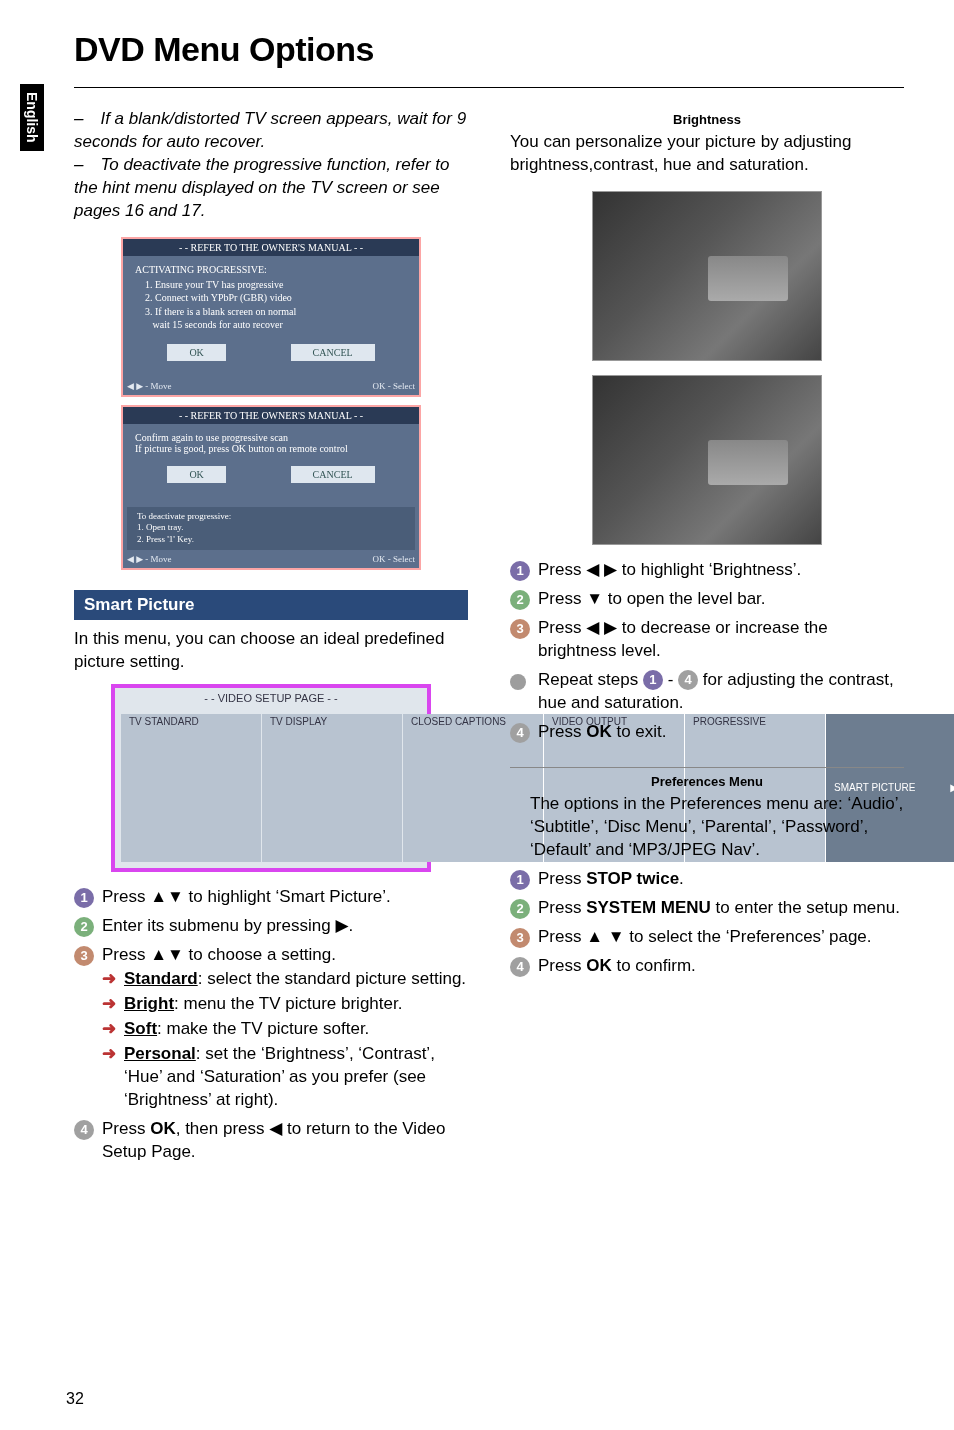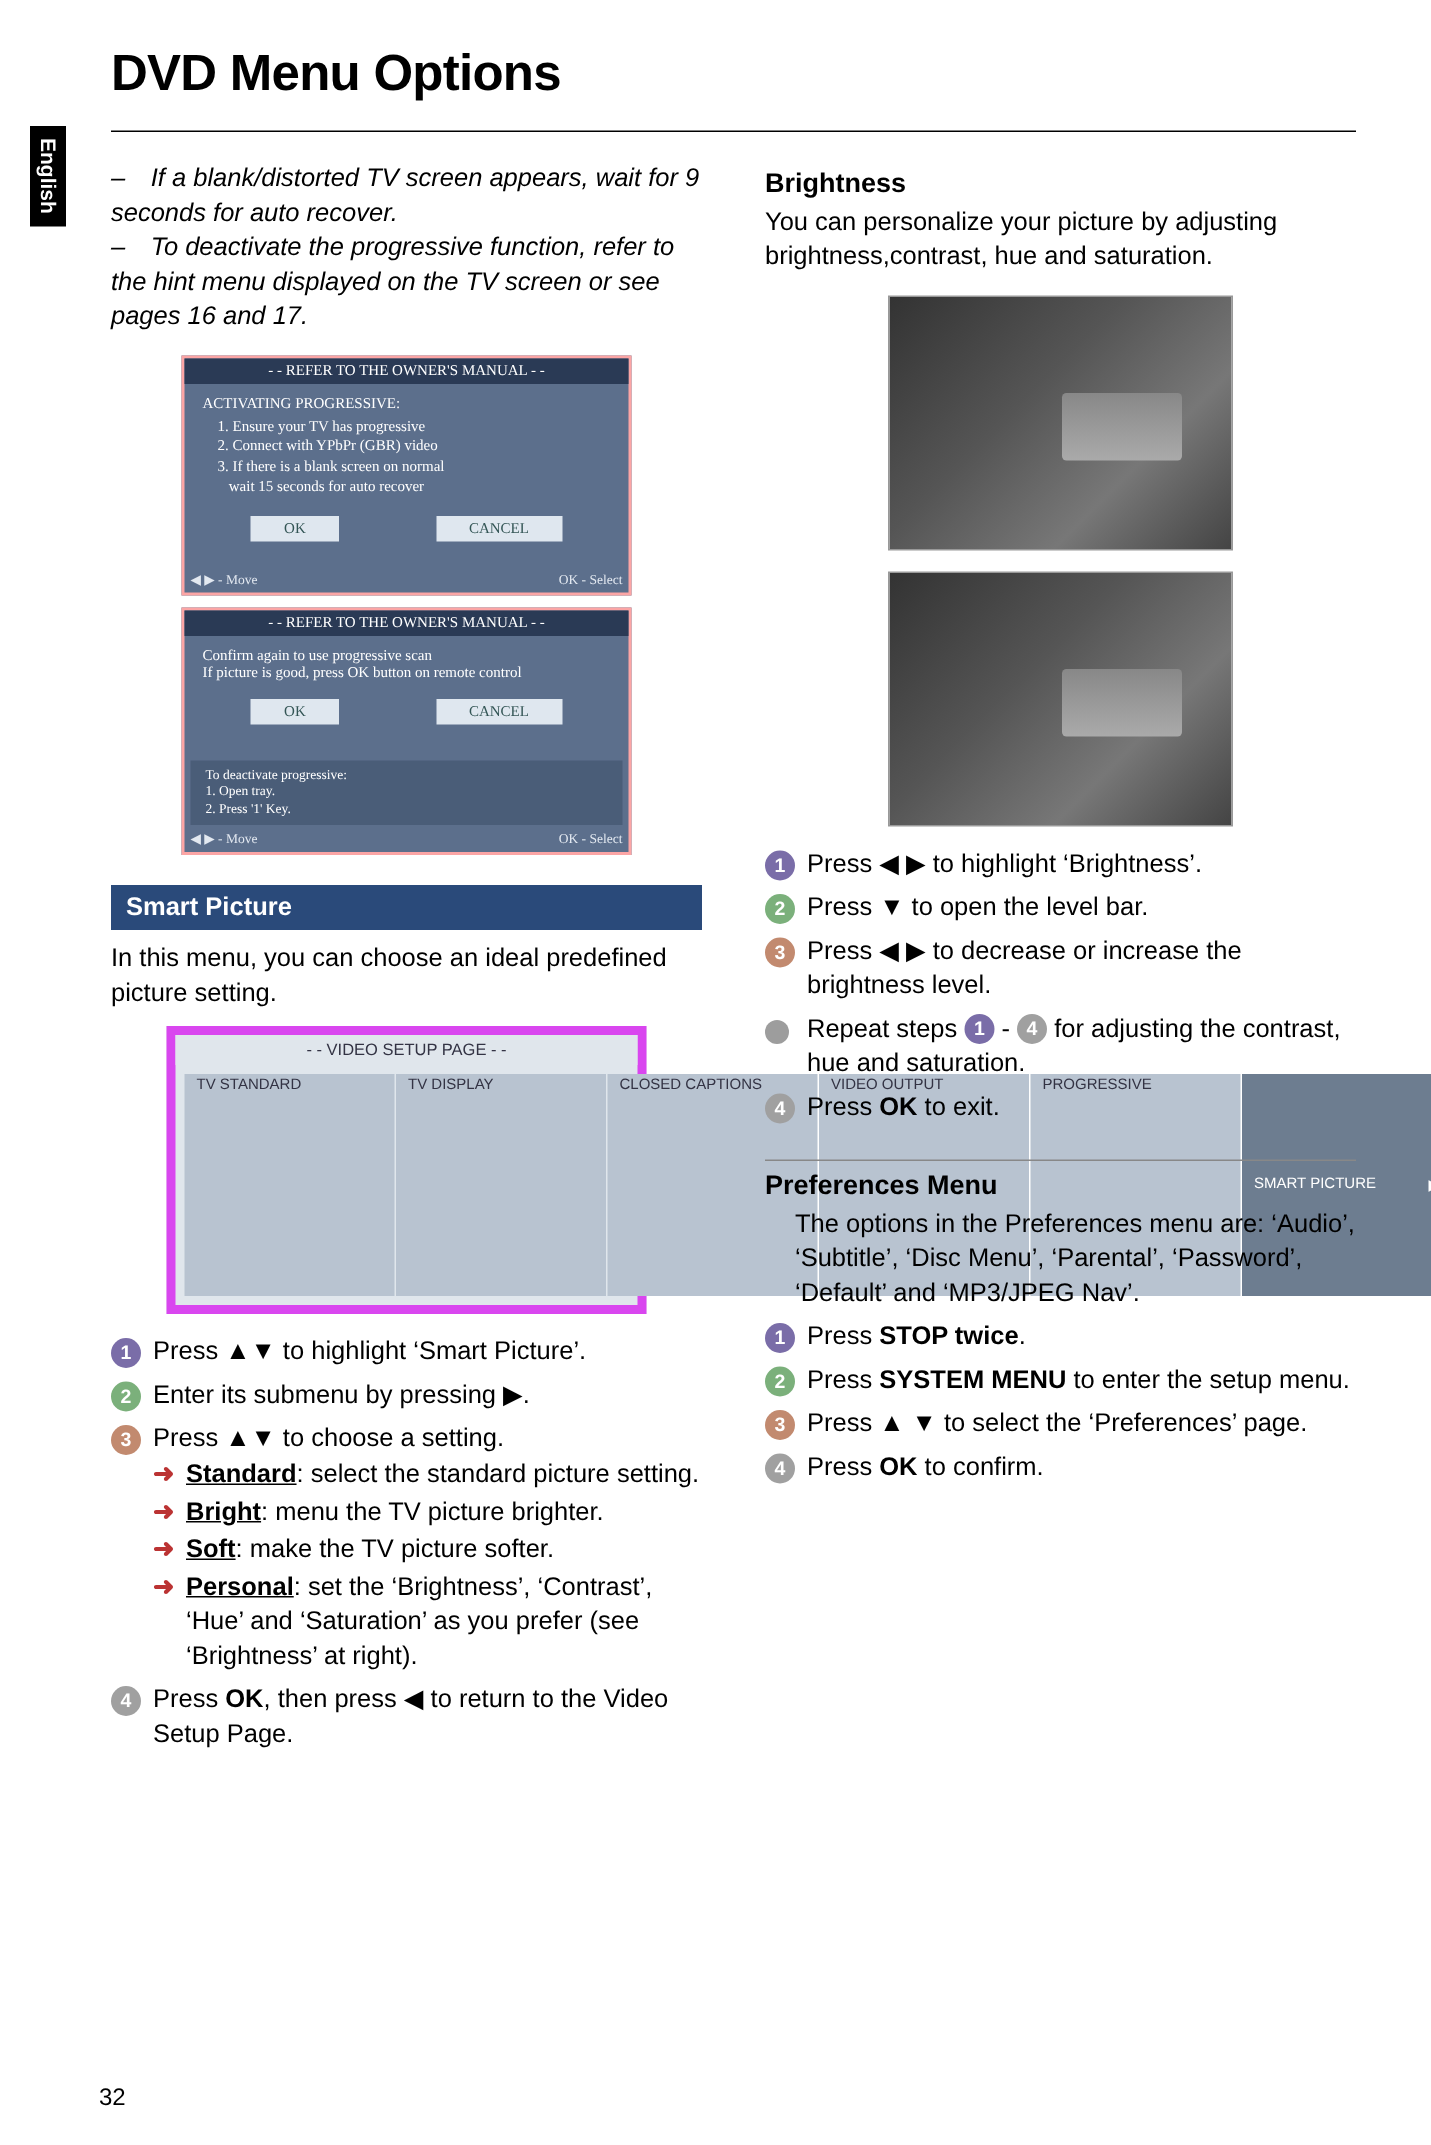--- a/index.html
+++ b/index.html
@@ -48,21 +48,21 @@
     background: #2a4a7a;
     color: #fff;
     font-weight: bold;
     font-size: 17px;
     padding: 5px 10px;
     margin: 12px 0 8px 0;
     display: inline-block;
     width: 100%;
   }
   p.body { font-size: 17px; line-height: 1.35; margin-bottom: 6px; }
-  .section-heading { font-size: 18px; font-weight: bold; margin: 4px 0 4px 0; }
+  .section-heading { font-size: 13px; font-weight: bold; margin: 4px 0 4px 0; text-align: center; }
   .sub-rule { border: none; border-top: 1px solid #888; margin: 24px 0 6px 0; }
 
   ol.steps { list-style: none; padding: 0; margin: 6px 0; }
   ol.steps > li { position: relative; padding-left: 28px; font-size: 17px; line-height: 1.35; margin-bottom: 6px; }
   .step-num {
     position: absolute;
     left: 0; top: 2px;
     width: 20px; height: 20px;
     border-radius: 50%;
     color: #fff;
@@ -106,21 +106,21 @@
   .menu-panel .mp-body { padding: 8px 12px; }
   .menu-panel .mp-list { list-style: none; margin: 3px 0 10px 10px; padding:0; line-height:1.35; }
   .menu-panel .mp-btnrow { display:flex; justify-content: space-around; margin: 12px 0; }
   .menu-panel .mp-btn { background:#dfe7ef; color:#355; padding:3px 22px; font-size:10px; }
   .menu-panel .mp-foot { display:flex; justify-content: space-between; padding: 0 4px 4px 4px; font-size:9px; color:#e3e9f1; }
   .menu-panel .mp-foot-box { background:#4a5d78; padding:4px 10px; margin:4px; font-size:9px; line-height:1.3; }
 
   .video-setup {
     width: 320px;
     margin: 10px auto 14px auto;
-    border: 6px solid #d946ef;
+    border: 4px solid #d946ef;
     background: #e0e6ec;
     color: #334;
     font-size: 11px;
   }
   .video-setup .vs-title {
     text-align: center; padding: 4px;
     background: #e0e6ec;
   }
   .video-setup .vs-body { display:flex; padding: 6px; gap:4px; min-height: 160px; }
   .video-setup .vs-left { display:flex; flex-direction:row; gap:1px; }

